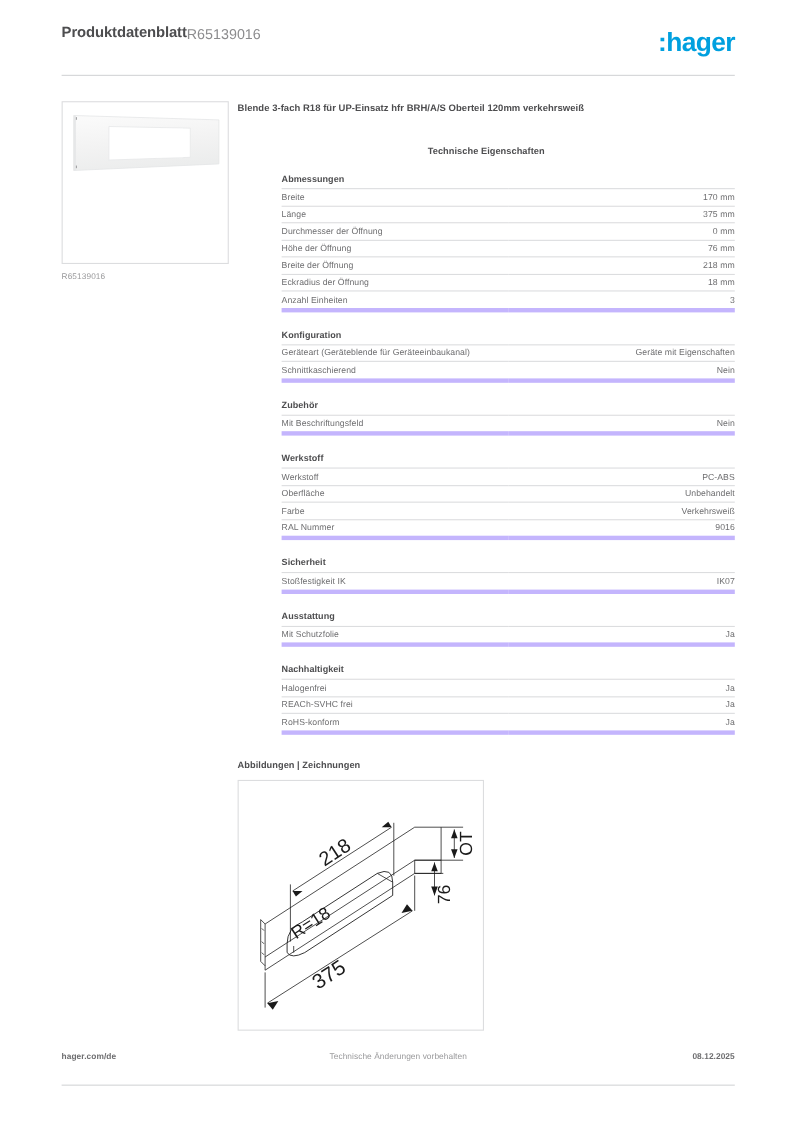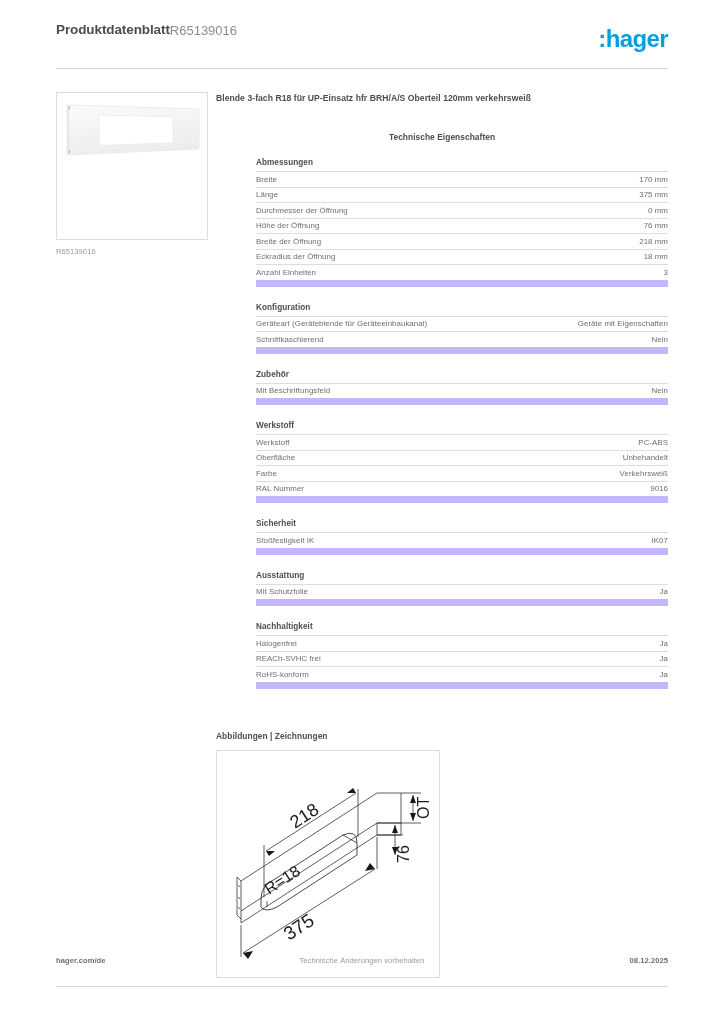--- a/index.html
+++ b/index.html
@@ -129,31 +129,31 @@
   table.spec tr { height: 14.5px; }
   table.spec td {
     font-size: 7.9px;
     color: #6e6e70;
     border-top: 1px solid #dcdddf;
     padding: 2.5px 0 2px 0;
     vertical-align: bottom;
     line-height: 10px;
     letter-spacing: 0.05px;
   }
-  table.spec tr:last-child td { border-bottom: 7px solid #c4b5fd; }
+  table.spec tr:last-child td { border-bottom: 4px solid #c4b5fd; }
   td.k { text-align: left; }
   td.v { text-align: right; white-space: nowrap; }
 
   
   .drawings-title {
     font-size: 8.4px;
     font-weight: bold;
     color: #4d4d4f;
     letter-spacing: 0.05px;
-    margin-top: 42px;
+    margin-top: 22px;
   }
   .drawing-frame {
     margin-top: 9px;
     width: 224px;
     height: 228px;
     border: 1px solid #dcdddf;
     background: #ffffff;
     position: relative;
     overflow: hidden;
   }

